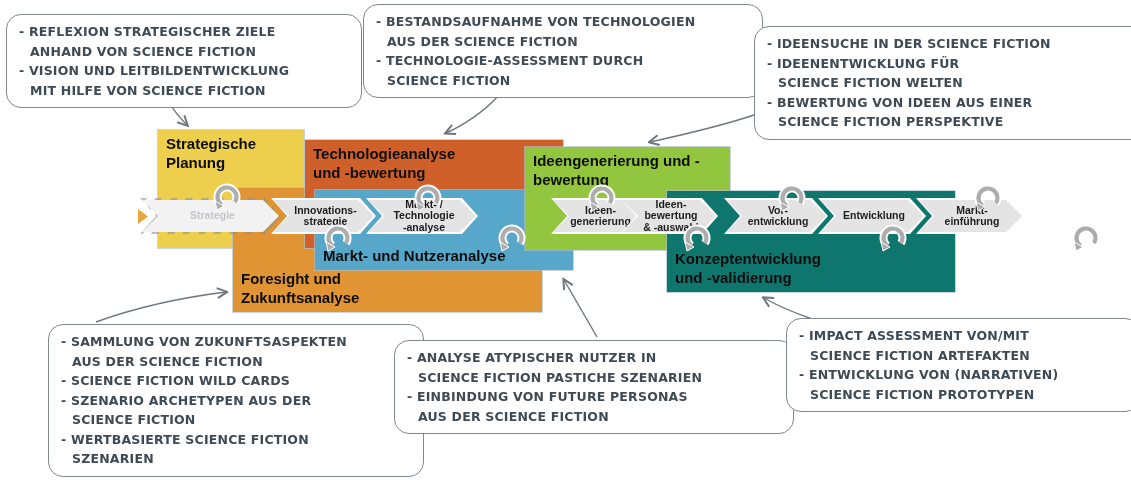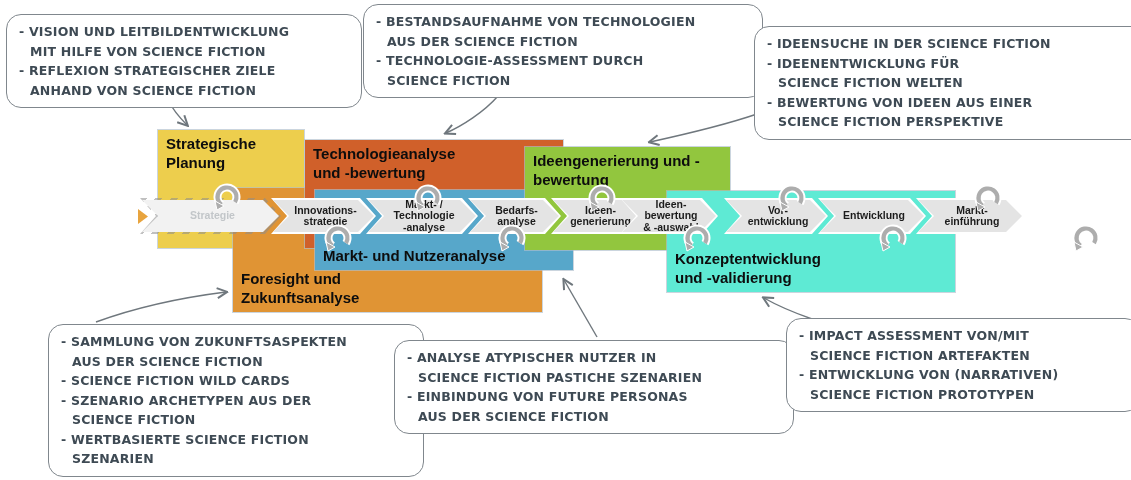--- a/index.html
+++ b/index.html
@@ -13,21 +13,21 @@
     position:absolute;left:8px;white-space:pre-line;
     font-weight:bold;font-size:15px;line-height:18.5px;color:#0d0d0d;
   }
   .label-top .phase-label{top:5px;}
   .label-bottom .phase-label{bottom:5px;}
   #box-yellow    {left:158px;top:130px;width:146px;height:118px;background:#EDCE4D;z-index:1;}
   #box-foresight {left:233px;top:188px;width:309px;height:124px;background:#E09434;z-index:2;}
   #box-tech      {left:305px;top:140px;width:258px;height:108px;background:#D0602A;z-index:3;}
   #box-markt     {left:315px;top:190px;width:258px;height:80px;background:#57A7CA;z-index:4;}
   #box-ideen     {left:525px;top:147px;width:205px;height:103px;background:#92C63E;z-index:5;}
-  #box-konzept   {left:667px;top:191px;width:288px;height:101px;background:#5eead4;z-index:6;}
+  #box-konzept   {left:667px;top:191px;width:288px;height:101px;background:#0f766e;z-index:6;}
   
   .chev{position:absolute;top:198px;height:36px;z-index:10;}
   .chev-outer,.chev-inner{
     clip-path:polygon(0 0, calc(100% - 16px) 0, 100% 50%, calc(100% - 16px) 100%, 0 100%, 16px 50%);
   }
   .chev-outer{position:absolute;inset:0;background:#ffffff;}
   .chev-inner{position:absolute;inset:2px;background:#E4E4E4;}
   .chev-label{
     position:absolute;top:0;bottom:0;left:18px;right:14px;
     display:flex;align-items:center;justify-content:center;text-align:center;
@@ -104,26 +104,20 @@
       <div class="chev-inner"></div>
     <div class="chev-label">Innovations-
 strategie</div>
   </div>
   <div class="chev" style="left:366px;width:112px">
     <div class="chev-outer"></div>
       <div class="chev-inner"></div>
     <div class="chev-label">Markt- /
 Technologie
 -analyse</div>
-  </div>
-  <div class="chev" style="left:468px;width:93px">
-    <div class="chev-outer"></div>
-      <div class="chev-inner"></div>
-    <div class="chev-label">Bedarfs-
-analyse</div>
   </div>
   <div class="chev" style="left:551px;width:95px">
     <div class="chev-outer"></div>
       <div class="chev-inner"></div>
     <div class="chev-label">Ideen-
 generierung</div>
   </div>
   <div class="chev" style="left:620px;width:98px">
     <div class="chev-outer"></div>
       <div class="chev-inner"></div>
@@ -159,24 +153,24 @@
       <path d="M 168,100 C 174,112 181,119 187,125" marker-end="url(#ah)"></path>
       <path d="M 498,96 C 484,112 462,126 446,133" marker-end="url(#ah)"></path>
       <path d="M 757,114 C 722,126 682,135 650,142" marker-end="url(#ah)"></path>
       <path d="M 96,322 C 140,306 186,297 226,292" marker-end="url(#ah)"></path>
       <path d="M 597,337 L 564,280" marker-end="url(#ah)"></path>
       <path d="M 812,319 C 795,313 778,306 764,298" marker-end="url(#ah)"></path>
     </g>
   </svg>
 
   <div class="callout" id="callout-1">
+    <div class="bullet">- REFLEXION STRATEGISCHER ZIELE
+ANHAND VON SCIENCE FICTION</div>
     <div class="bullet">- VISION UND LEITBILDENTWICKLUNG
 MIT HILFE VON SCIENCE FICTION</div>
-    <div class="bullet">- REFLEXION STRATEGISCHER ZIELE
-ANHAND VON SCIENCE FICTION</div>
   </div>
   <div class="callout" id="callout-2">
     <div class="bullet">- BESTANDSAUFNAHME VON TECHNOLOGIEN
 AUS DER SCIENCE FICTION</div>
     <div class="bullet">- TECHNOLOGIE-ASSESSMENT DURCH
 SCIENCE FICTION</div>
   </div>
   <div class="callout" id="callout-3">
     <div class="bullet">- IDEENSUCHE IN DER SCIENCE FICTION</div>
     <div class="bullet">- IDEENENTWICKLUNG FÜR

